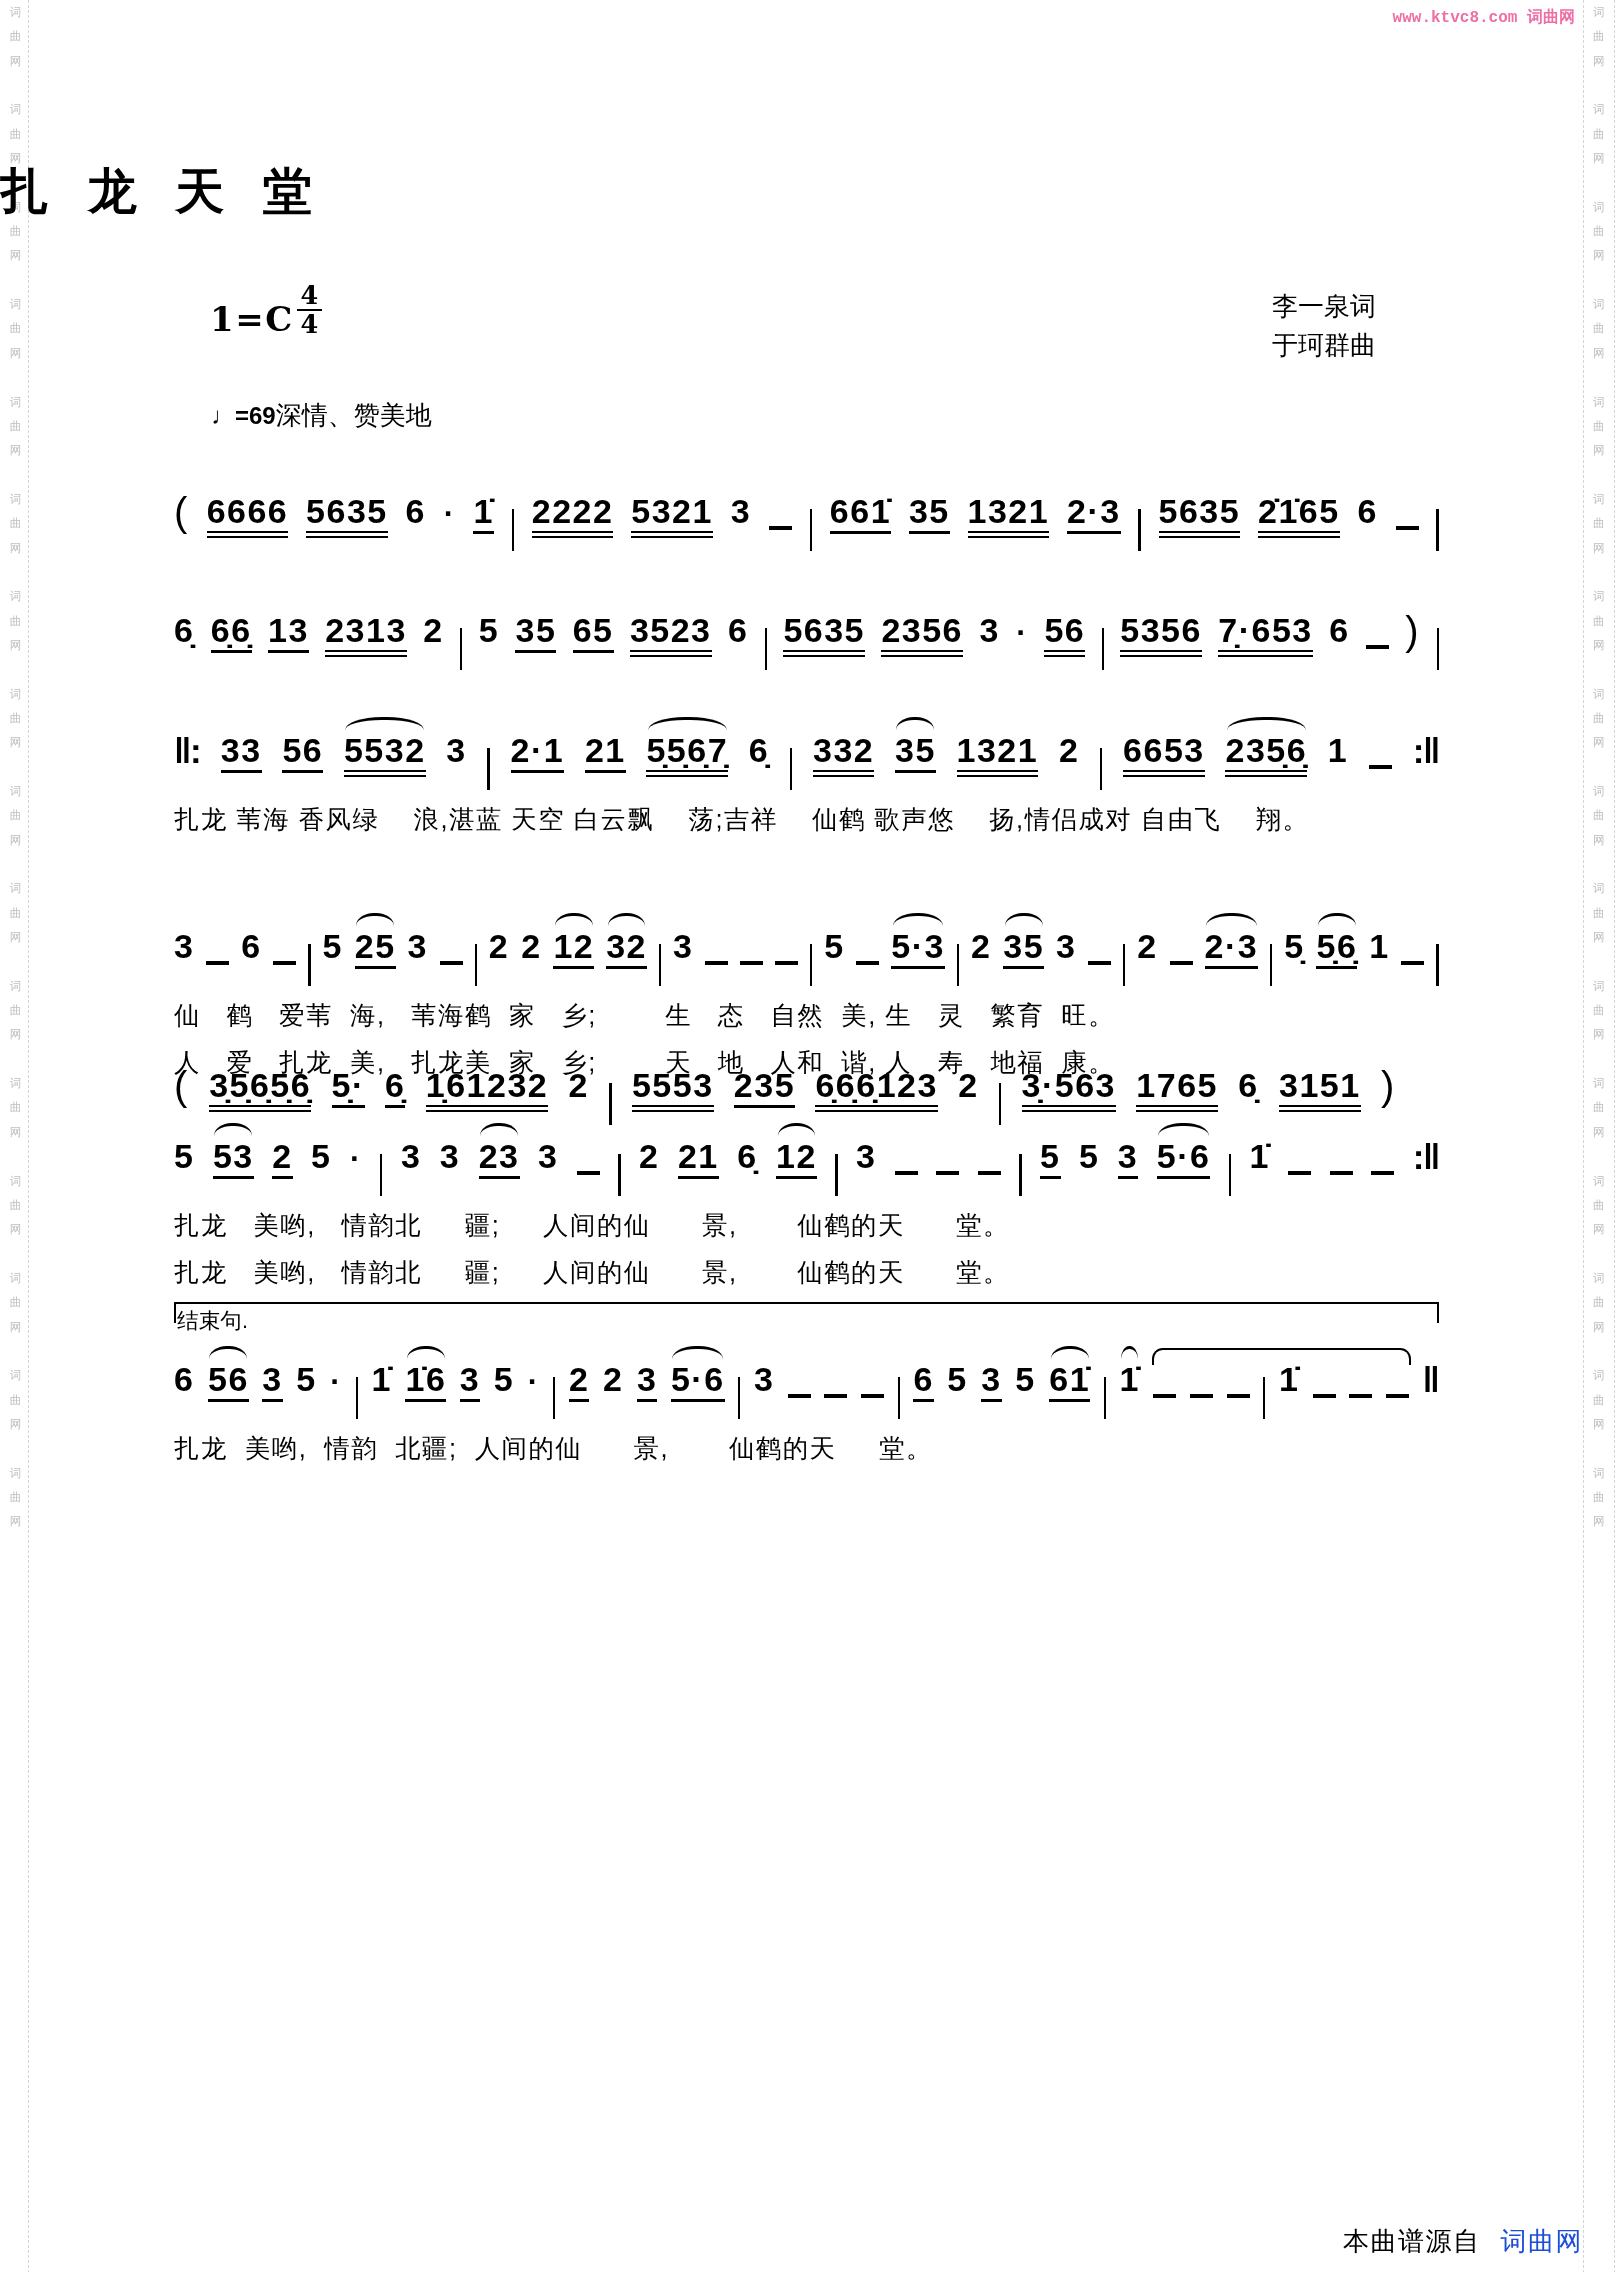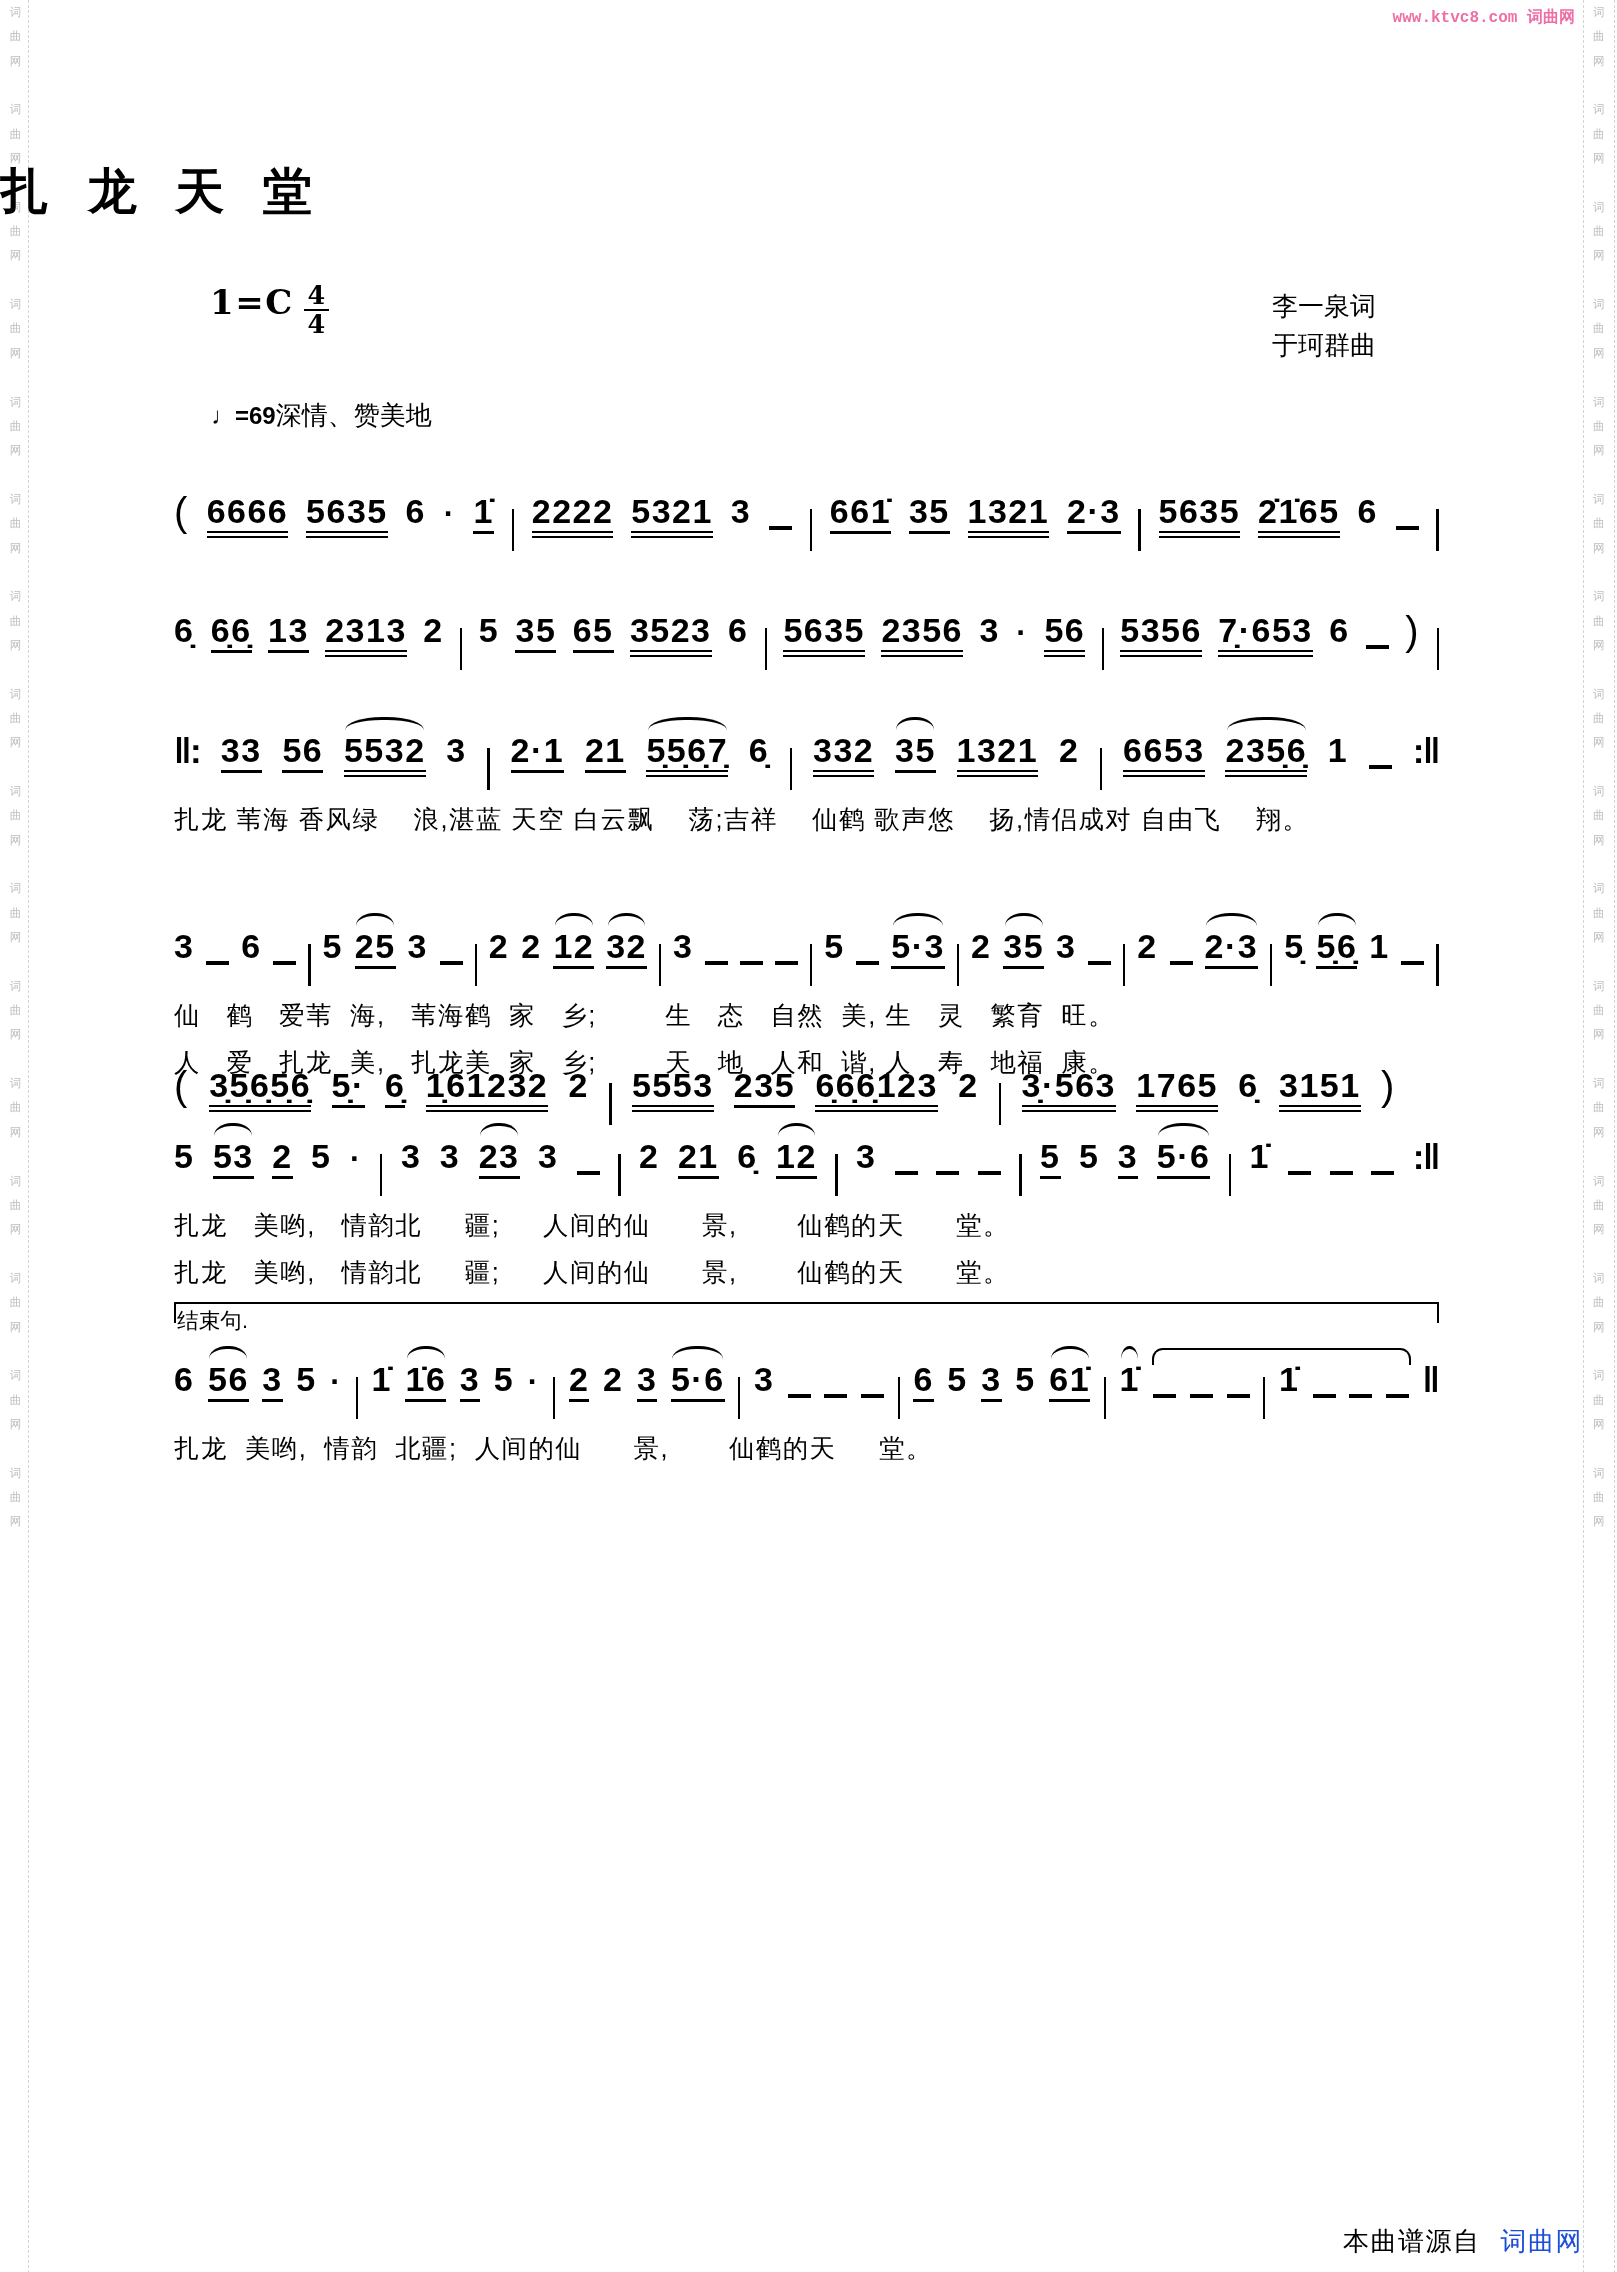--- a/index.html
+++ b/index.html
@@ -9,21 +9,21 @@
   
   .rail{position:absolute;top:0;bottom:0;font-size:11.6px;line-height:2.1;color:#bfbfbf;
         white-space:pre-line;text-align:center;overflow:hidden}
   #rail-left{left:3.1px;width:26px;border-right:0.8px dashed #d4d4d4}
   #rail-right{right:3.1px;width:32px;border-left:0.8px dashed #d4d4d4;border-right:0.8px dashed #d4d4d4}
   
   #wm-top{position:absolute;top:7px;right:43px;font-family:Liberation Mono, monospace;
           font-size:16px;font-weight:bold}
   #title{position:absolute;top:159px;left:0;right:0;text-align:left;
          font-family:"DejaVu Serif","Liberation Serif",serif;font-size:49px;font-weight:bold;letter-spacing:10.8px}
-  #keyrow{position:absolute;top:282px;left:210px;display:flex;align-items:flex-start;gap:10px}
+  #keyrow{position:absolute;top:282px;left:210px;display:flex;align-items:flex-end;gap:3px}
   #key{font-family:"DejaVu Serif","Liberation Serif",serif;font-size:34px;font-weight:bold;letter-spacing:1.5px}
   .ts{display:inline-flex;flex-direction:column;align-items:center;
       font-family:"DejaVu Serif",serif;font-size:25.4px;font-weight:bold;line-height:1.08}
   .ts .t{border-bottom:2.3px solid #000;padding:0 3.9px}
   #credits{position:absolute;top:287px;left:1272px;font-size:26px;line-height:1.5}
   #temporow{position:absolute;top:398px;left:211px;display:flex;align-items:baseline}
   #tempo{font-size:24px;font-weight:bold}
   #expression{font-size:26px}
   
   .sys{position:absolute;left:174px;width:1265px}

